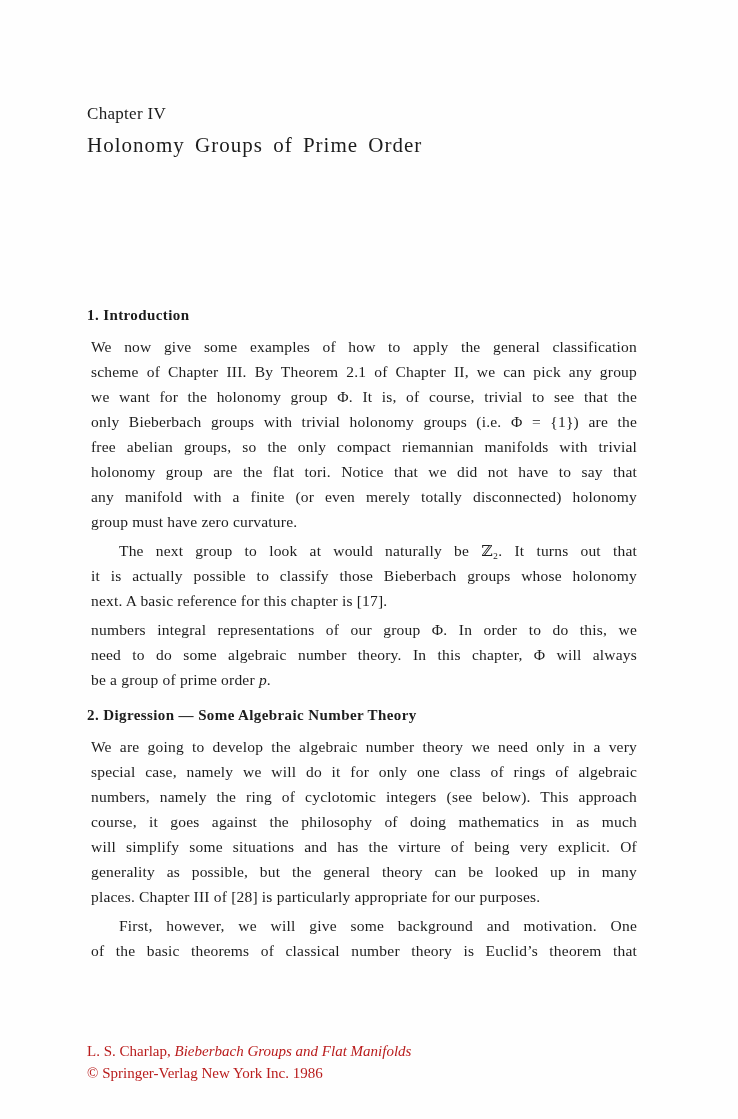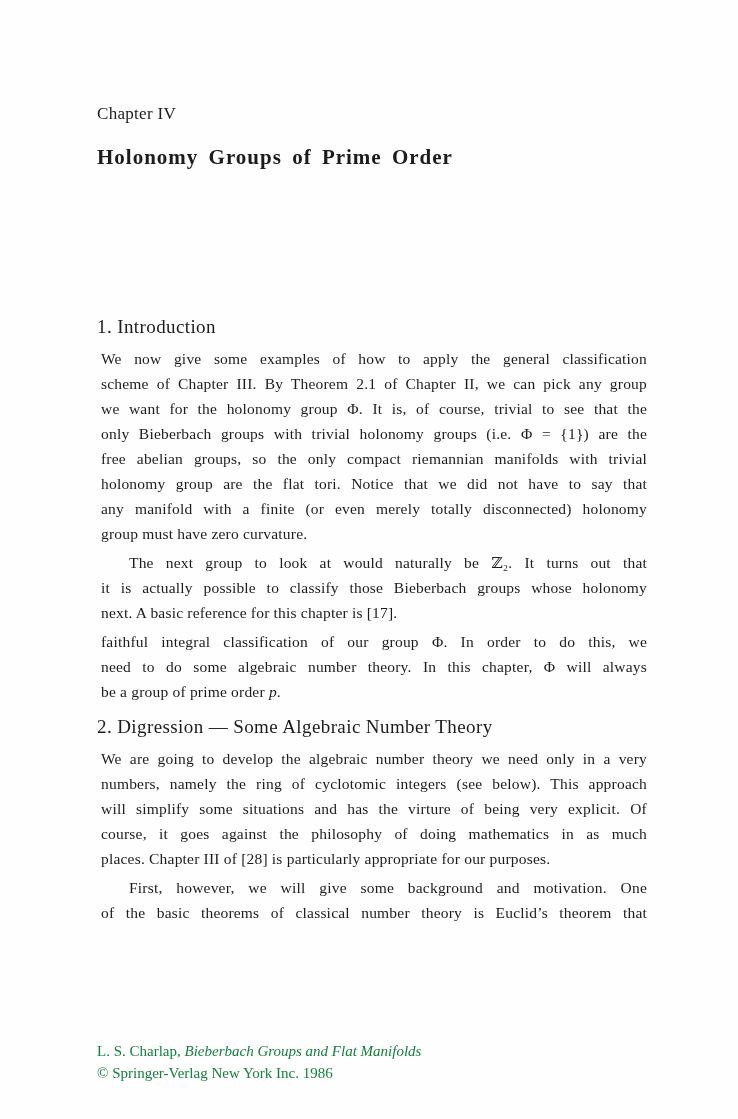--- a/index.html
+++ b/index.html
@@ -10,45 +10,45 @@
     width: 738px;
     height: 1119px;
     background: #fefefe;
     font-family: "Liberation Serif", "DejaVu Serif", serif;
     color: #1c1c1c;
     position: relative;
     overflow: hidden;
   }
   .page {
     position: absolute;
-    left: 97px;
+    left: 87px;
     top: 0;
     width: 554px;
     height: 100%;
   }
   .chapter-header {
     padding-top: 103px;
   }
   .chapter-label {
     font-size: 17px;
     line-height: 22px;
     letter-spacing: 0.3px;
   }
   .chapter-title {
-    margin: 19px 0 0 0;
+    margin: 7px 0 0 0;
     font-size: 21px;
     line-height: 26px;
-    font-weight: bold;
+    font-weight: normal;
     letter-spacing: 1px;
     word-spacing: 4px;
   }
   .section-heading {
-    font-size: 19px;
+    font-size: 15px;
     line-height: 22px;
-    font-weight: normal;
+    font-weight: bold;
     letter-spacing: 0.4px;
     margin: 12px 0 8px 0;
   }
   section:first-of-type .section-heading {
     margin-top: 146px;
   }
   .paragraph {
     margin: 4px;
   }
   .line {
@@ -65,21 +65,21 @@
     text-indent: 28px;
   }
   .italic {
     font-style: italic;
   }
   .page-footer {
     position: absolute;
     left: 0;
     top: 1040px;
     width: 554px;
-    color: #15803d;
+    color: #b91c1c;
     font-size: 15px;
     line-height: 22px;
   }
 </style>
 </head>
 <body>
 
 <div class="page">
 
   <header class="chapter-header">
@@ -99,32 +99,34 @@
           <div class="line"><span>holonomy group are the flat tori. Notice that we did not have to say that</span></div>
           <div class="line"><span>any manifold with a finite (or even merely totally disconnected) holonomy</span></div>
           <div class="line last"><span>group must have zero curvature.</span></div>
         </div>
         <div class="paragraph">
           <div class="line indent"><span>The next group to look at would naturally be ℤ₂. It turns out that</span></div>
           <div class="line"><span>it is actually possible to classify those Bieberbach groups whose holonomy</span></div>
           <div class="line last"><span>next. A basic reference for this chapter is [17].</span></div>
         </div>
         <div class="paragraph">
-          <div class="line"><span>faithful integral classification of our group Φ. In order to do this, we</span></div>
+          <div class="line"><span>numbers integral representations of our group Φ. In order to do this, we</span></div>
           <div class="line"><span>need to do some algebraic number theory. In this chapter, Φ will always</span></div>
           <div class="line last"><span>be a group of prime order </span><span class="italic">p</span><span>.</span></div>
         </div>
       </section>
       <section>
         <h2 class="section-heading">2. Digression — Some Algebraic Number Theory</h2>
         <div class="paragraph">
           <div class="line"><span>We are going to develop the algebraic number theory we need only in a very</span></div>
+          <div class="line"><span>special case, namely we will do it for only one class of rings of algebraic</span></div>
           <div class="line"><span>numbers, namely the ring of cyclotomic integers (see below). This approach</span></div>
+          <div class="line"><span>course, it goes against the philosophy of doing mathematics in as much</span></div>
           <div class="line"><span>will simplify some situations and has the virture of being very explicit. Of</span></div>
-          <div class="line"><span>course, it goes against the philosophy of doing mathematics in as much</span></div>
+          <div class="line"><span>generality as possible, but the general theory can be looked up in many</span></div>
           <div class="line last"><span>places. Chapter III of [28] is particularly appropriate for our purposes.</span></div>
         </div>
         <div class="paragraph">
           <div class="line indent"><span>First, however, we will give some background and motivation. One</span></div>
           <div class="line"><span>of the basic theorems of classical number theory is Euclid’s theorem that</span></div>
         </div>
       </section>
     </main>
 
   <footer class="page-footer">

